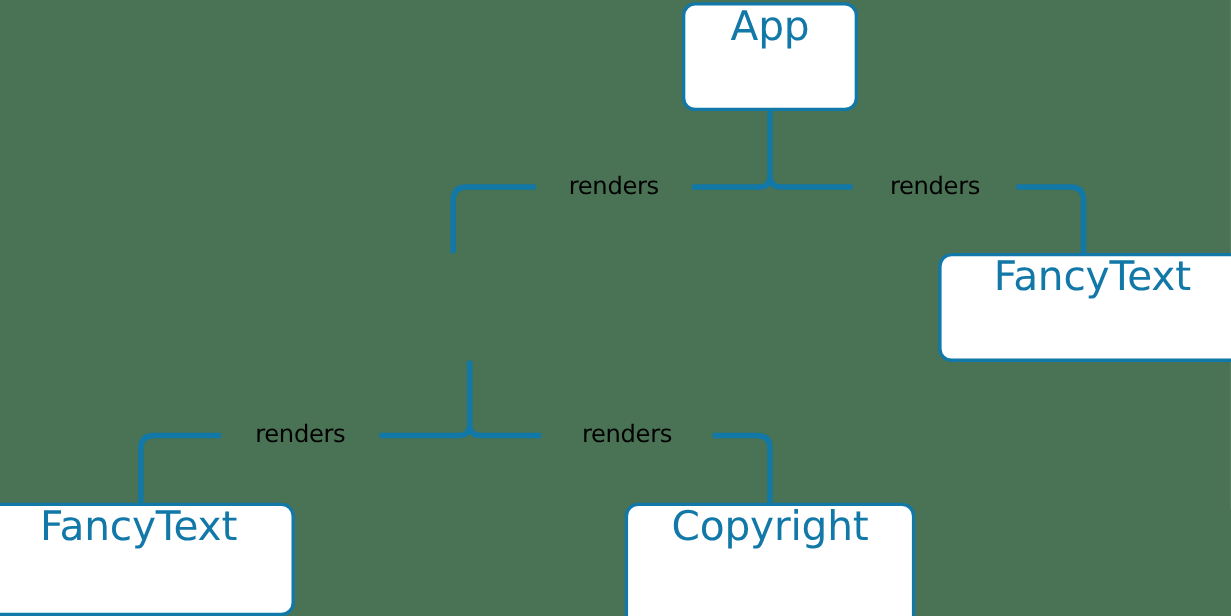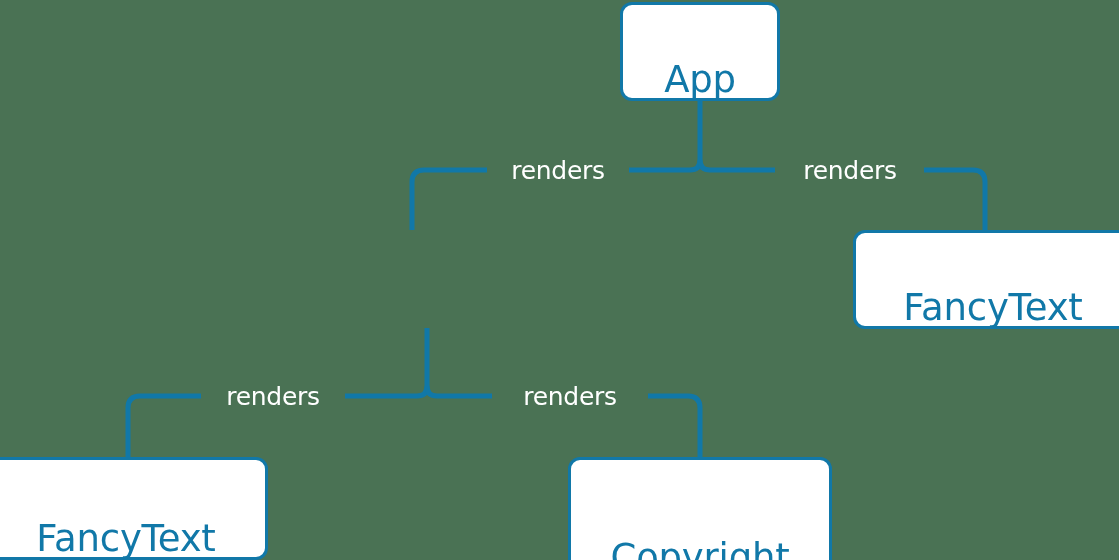--- a/index.html
+++ b/index.html
@@ -25,37 +25,37 @@
     width: 1119px;
     height: 560px;
   }
   .node {
     position: absolute;
     box-sizing: border-box;
     background: #ffffff;
     border: 3px solid #1178a8;
     border-radius: 12px;
     display: flex;
-    align-items: flex-end;
+    align-items: flex-start;
     justify-content: center;
     color: #1178a8;
     font-family: "DejaVu Sans", sans-serif;
     font-weight: 400;
     letter-spacing: -0.2px;
     white-space: nowrap;
   }
   .node-label {
     color: #1178a8;
     line-height: 1;
   }
   .edge-label {
     position: absolute;
-    color: #ffffff;
+    color: #000000;
     font-family: "DejaVu Sans", sans-serif;
-    font-size: 25px;
+    font-size: 22px;
     font-weight: 400;
     line-height: 1;
     white-space: nowrap;
     transform: translate(-50%, -50%);
     letter-spacing: -0.3px;
   }
 
   
   #node-app        { left: 620px; top: 2px;   width: 160px; height: 99px;  font-size: 37px; }
   #node-inspgen    { left: 196px; top: 230px; width: 462px; height: 98px;  font-size: 37px; }

